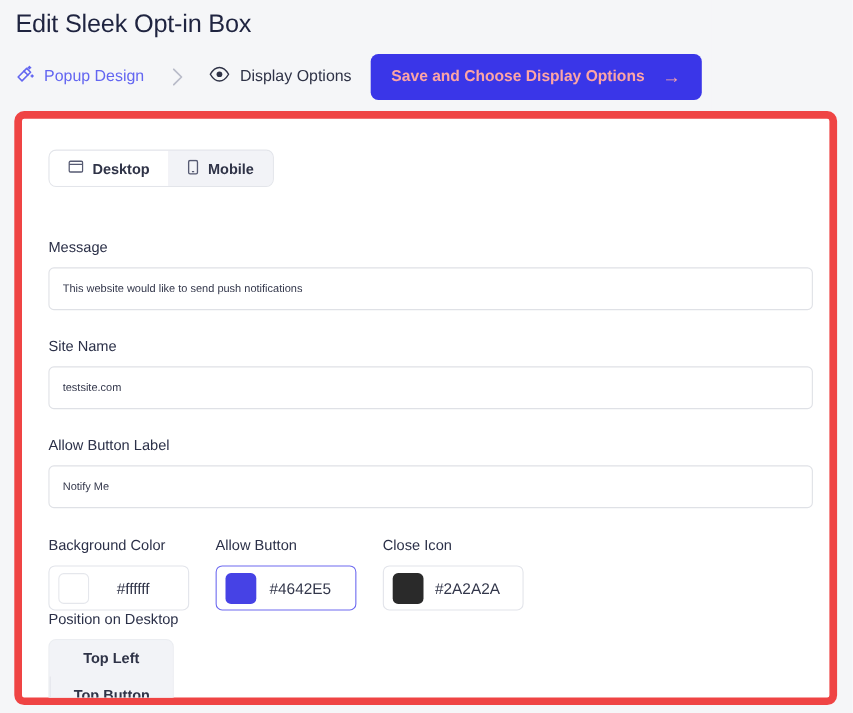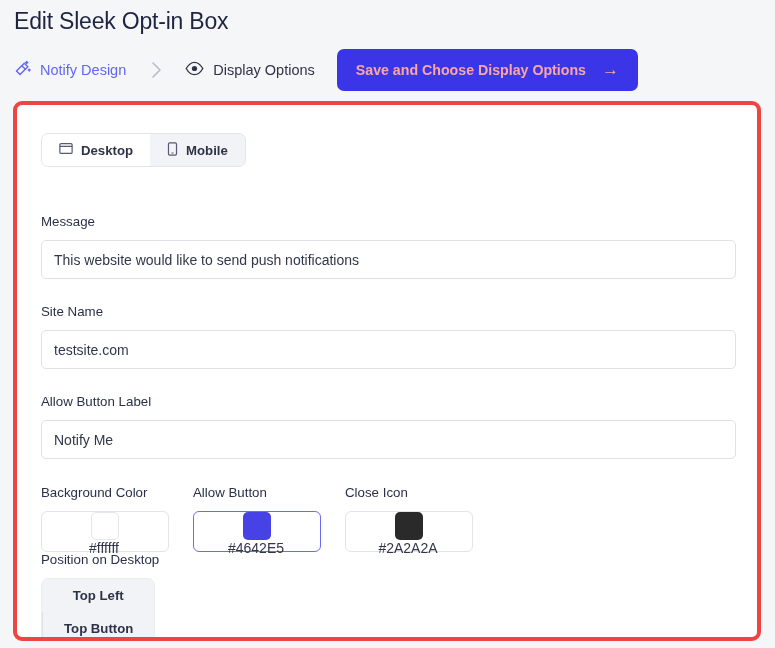--- a/index.html
+++ b/index.html
@@ -96,21 +96,21 @@
 
   
   .card {
     position: absolute;
     left: 13px;
     top: 101px;
     width: 748px;
     height: 540px;
     background: #ffffff;
     border-radius: 9px;
-    border: 4px solid #ef4444;
+    border: 7px solid #ef4444;
     overflow: hidden;
   }
 
   .card-inner {
     padding: 28px 24px 0 24px;
   }
 
   
   .device-toggle {
     display: inline-flex;
@@ -153,21 +153,21 @@
   }
 
   .text-input {
     width: 695px;
     height: 39px;
     border: 1px solid #dfe1e6;
     border-radius: 5px;
     background: #ffffff;
     padding: 0 12px;
     font-family: "Liberation Sans", sans-serif;
-    font-size: 14px;
+    font-size: 10px;
     color: #32364a;
     outline: none;
   }
 
   .spacer-20 { height: 22px; }
 
   
   .color-row {
     display: flex;
     gap: 24px;
@@ -176,21 +176,20 @@
   .color-group { width: 128px; }
   .color-box {
     display: flex;
     align-items: center;
     height: 41px;
     border: 1px solid #e2e4ea;
     border-radius: 6px;
     background: #ffffff;
     padding: 0 8px;
     cursor: pointer;
-    flex-direction: column;
   }
   .color-box.highlight { border-color: #6e6bf0; }
   .swatch {
     width: 28px;
     height: 28px;
     border-radius: 5px;
     flex: 0 0 auto;
   }
   .swatch.empty { border: 1px solid #e5e7ec; }
   .color-hex {
@@ -244,21 +243,21 @@
 
     <div class="crumb active">
       <span class="icon-wand">
         <svg width="17" height="17" viewBox="0 0 24 24" fill="none" stroke="#6366f1" stroke-width="2" stroke-linecap="round" stroke-linejoin="round">
           <path d="M14.5 4.5 L19.5 9.5 L8.5 20.5 L3.5 15.5 Z"></path>
           <path d="M11 8 L16 13"></path>
           <path d="M18 2 L18 5 M16.5 3.5 L19.5 3.5"></path>
           <path d="M21.5 13 L21.5 15.5 M20.2 14.2 L22.8 14.2"></path>
         </svg>
       </span>
-      <span class="crumb-label">Notify Design</span>
+      <span class="crumb-label">Popup Design</span>
     </div>
 
     <span class="crumb-sep">
       <svg width="13" height="20" viewBox="0 0 13 20" fill="none" stroke="#b9bcc9" stroke-width="1.6" stroke-linecap="round" stroke-linejoin="round">
         <path d="M3 3 L10 10 L3 17"></path>
       </svg>
     </span>
 
     <div class="crumb inactive">
       <span class="icon-eye">

